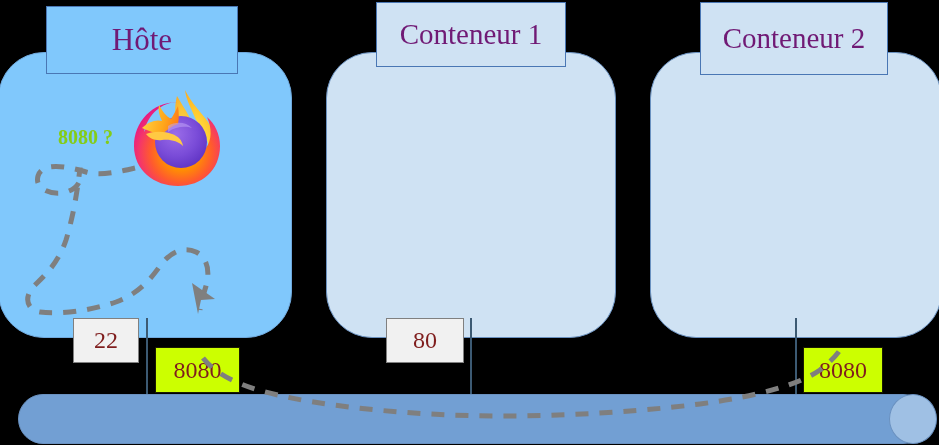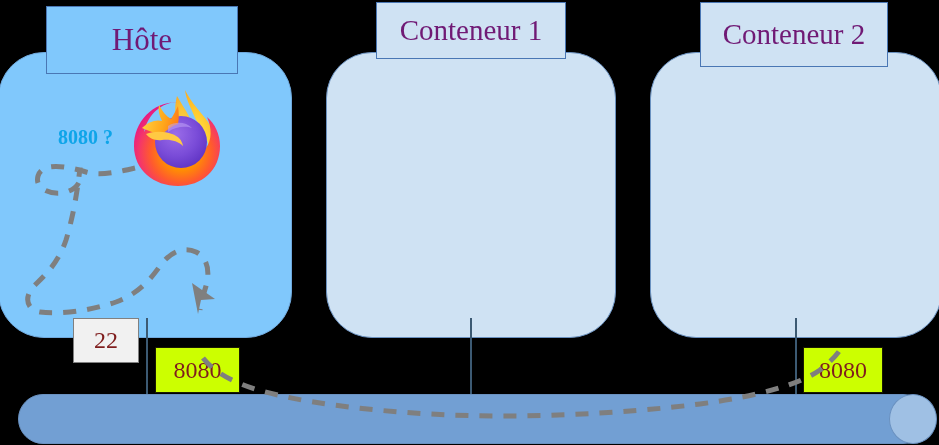--- a/index.html
+++ b/index.html
@@ -61,30 +61,30 @@
     width: 192px;
     height: 68px;
     background: #80C8FC;
     border: 1px solid #4A77B4;
     font-size: 31px;
   }
   #container1-title {
     left: 376px;
     top: 2px;
     width: 190px;
-    height: 57px;
+    height: 65px;
     background: #CFE2F3;
     border: 1px solid #4A77B4;
     font-size: 29px;
   }
   #container2-title {
     left: 700px;
     top: 2px;
     width: 188px;
-    height: 65px;
+    height: 73px;
     background: #CFE2F3;
     border: 1px solid #4A77B4;
     font-size: 29px;
   }
   
   .port-plate {
     position: absolute;
     box-sizing: border-box;
     display: flex;
     align-items: center;
@@ -138,21 +138,21 @@
   #connector-host { left: 146px; top: 318px; height: 98px; }
   #connector-c1   { left: 470px; top: 318px; height: 98px; }
   #connector-c2   { left: 795px; top: 318px; height: 98px; }
   
   #port-question-label {
     position: absolute;
     left: 58px;
     top: 126px;
     font-size: 20px;
     font-weight: bold;
-    color: #0ea5e9;
+    color: #84cc16;
     white-space: nowrap;
   }
   
   .overlay {
     position: absolute;
     left: 0;
     top: 0;
     width: 939px;
     height: 445px;
     pointer-events: none;
@@ -239,20 +239,21 @@
              C 138 294, 150 280, 160 266
              C 170 252, 184 246, 196 252
              C 208 258, 210 272, 206 286
              C 203 296, 201 303, 200 310" fill="none" stroke="#7F7F7F" stroke-width="5" stroke-dasharray="13 11" stroke-linecap="butt"></path>
 
     <path d="M 192 283 L 215 299 L 201 300 L 198 314 Z" fill="#7F7F7F"></path>
   </svg>
 
   <div class="port-plate port-plain" id="port-22">22</div>
   <div class="port-plate port-highlight" id="port-8080-host">8080</div>
+  <div class="port-plate port-plain" id="port-80">80</div>
   <div class="port-plate port-highlight" id="port-8080-c2">8080</div>
 
   <div class="connector" id="connector-host"></div>
   <div class="connector" id="connector-c1"></div>
   <div class="connector" id="connector-c2"></div>
 
   <div id="network-bus"></div>
   <div id="network-bus-cap"></div>
 
   <svg class="overlay" viewBox="0 0 939 445" xmlns="http://www.w3.org/2000/svg">

